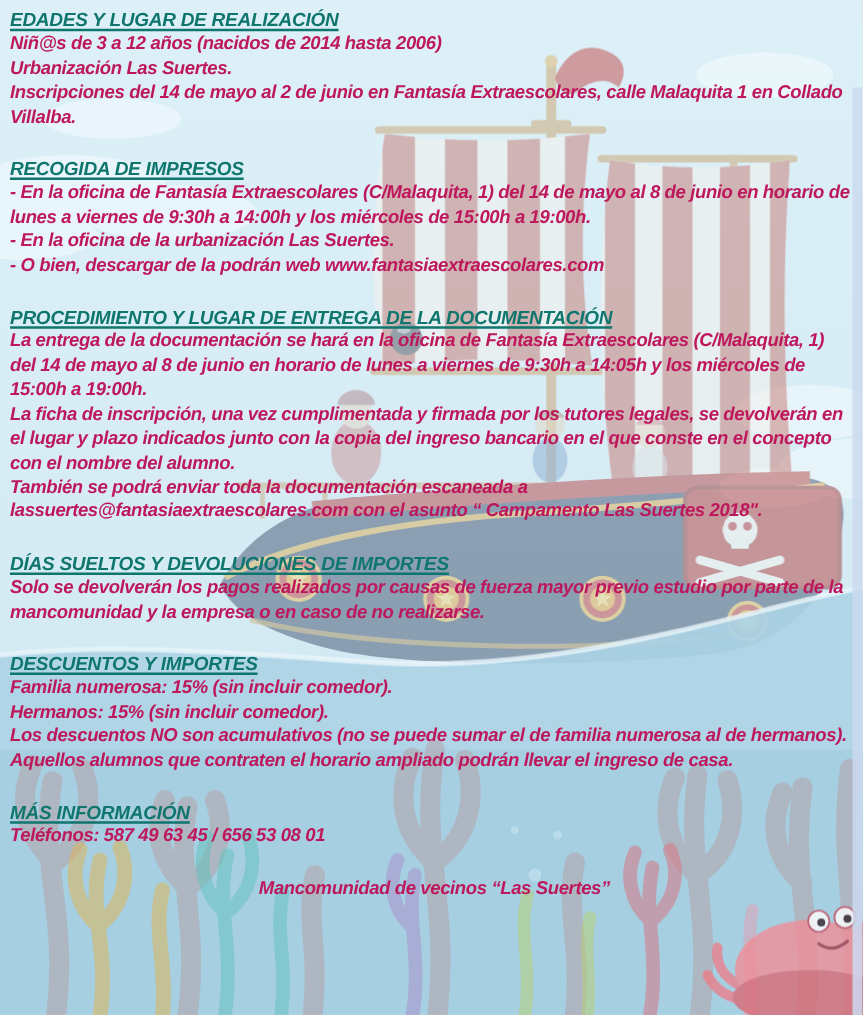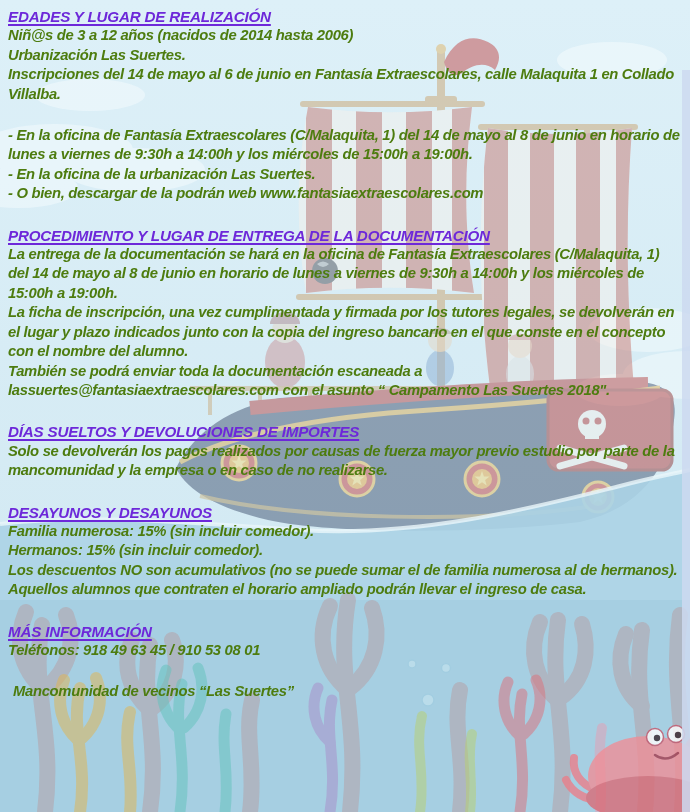--- a/index.html
+++ b/index.html
@@ -5,25 +5,25 @@
   html,body{margin:0;padding:0;}
   body{width:690px;height:812px;overflow:hidden;background:#d8ecf5;}
   .stage{position:relative;width:690px;height:812px;overflow:hidden;
          font-family:"Liberation Sans","DejaVu Sans",sans-serif;}
   .bg{position:absolute;inset:0;z-index:0;}
   .content{position:relative;z-index:1;padding:7px 8px 0 8px;box-sizing:border-box;
            width:690px;height:812px;}
   .section{margin:0 0 22px 0;}
   .section:last-child{margin-bottom:0;}
   .heading{margin:0;font-size:15.2px;line-height:19.4px;font-weight:bold;font-style:italic;
-           color:#6d28d9;text-decoration:underline;text-decoration-thickness:1.6px;
+           color:#0f766e;text-decoration:underline;text-decoration-thickness:1.6px;
            text-underline-offset:2px;letter-spacing:-0.2px;}
   .para{margin:0;font-size:14.8px;line-height:19.4px;font-weight:bold;font-style:italic;
-        color:#4d7c0f;letter-spacing:-0.3px;}
-  .indent{margin-left:5px;}
+        color:#be185d;letter-spacing:-0.3px;}
+  .indent{margin-left:5px;text-align:center;}
 </style>
 </head>
 <body>
 
 <div class="stage">
 
   <svg class="bg" viewBox="0 0 690 812" aria-hidden="true">
     <defs>
       <linearGradient id="sky" x1="0" y1="0" x2="0" y2="1">
         <stop offset="0" stop-color="#ddf0f8"></stop>
@@ -233,52 +233,53 @@
 
     <rect x="682" y="70" width="8" height="742" fill="#cdd9f0" opacity="0.85"></rect>
   </svg>
 
   <div class="content">
 
     <div class="section">
       <h2 class="heading">EDADES Y LUGAR DE REALIZACIÓN</h2>
       <p class="para">Niñ@s de 3 a 12 años (nacidos de 2014 hasta 2006)</p>
       <p class="para">Urbanización Las Suertes.</p>
-      <p class="para">Inscripciones del 14 de mayo al 6 de junio en Fantasía Extraescolares, calle Malaquita 1 en Collado Villalba.</p>
-    </div>
-
-    <div class="section">
+      <p class="para">Inscripciones del 14 de mayo al 2 de junio en Fantasía Extraescolares, calle Malaquita 1 en Collado Villalba.</p>
+    </div>
+
+    <div class="section">
+      <h2 class="heading">RECOGIDA DE IMPRESOS</h2>
       <p class="para">- En la oficina de Fantasía Extraescolares (C/Malaquita, 1) del 14 de mayo al 8 de junio en horario de lunes a viernes de 9:30h a 14:00h y los miércoles de 15:00h a 19:00h.</p>
       <p class="para">- En la oficina de la urbanización Las Suertes.</p>
       <p class="para">- O bien, descargar de la podrán web www.fantasiaextraescolares.com</p>
     </div>
 
     <div class="section">
       <h2 class="heading">PROCEDIMIENTO Y LUGAR DE ENTREGA DE LA DOCUMENTACIÓN</h2>
-      <p class="para">La entrega de la documentación se hará en la oficina de Fantasía Extraescolares (C/Malaquita, 1) del 14 de mayo al 8 de junio en horario de lunes a viernes de 9:30h a 14:00h y los miércoles de 15:00h a 19:00h.</p>
+      <p class="para">La entrega de la documentación se hará en la oficina de Fantasía Extraescolares (C/Malaquita, 1) del 14 de mayo al 8 de junio en horario de lunes a viernes de 9:30h a 14:05h y los miércoles de 15:00h a 19:00h.</p>
       <p class="para">La ficha de inscripción, una vez cumplimentada y firmada por los tutores legales, se devolverán en el lugar y plazo indicados junto con la copia del ingreso bancario en el que conste en el concepto con el nombre del alumno.</p>
       <p class="para">También se podrá enviar toda la documentación escaneada a lassuertes@fantasiaextraescolares.com con el asunto “ Campamento Las Suertes 2018".</p>
     </div>
 
     <div class="section">
       <h2 class="heading">DÍAS SUELTOS Y DEVOLUCIONES DE IMPORTES</h2>
       <p class="para">Solo se devolverán los pagos realizados por causas de fuerza mayor previo estudio por parte de la mancomunidad y la empresa o en caso de no realizarse.</p>
     </div>
 
     <div class="section">
-      <h2 class="heading">DESAYUNOS Y DESAYUNOS</h2>
+      <h2 class="heading">DESCUENTOS Y IMPORTES</h2>
       <p class="para">Familia numerosa: 15% (sin incluir comedor).</p>
       <p class="para">Hermanos: 15% (sin incluir comedor).</p>
       <p class="para">Los descuentos NO son acumulativos (no se puede sumar el de familia numerosa al de hermanos).</p>
       <p class="para">Aquellos alumnos que contraten el horario ampliado podrán llevar el ingreso de casa.</p>
     </div>
 
     <div class="section">
       <h2 class="heading">MÁS INFORMACIÓN</h2>
-      <p class="para">Teléfonos: 918 49 63 45 / 910 53 08 01</p>
+      <p class="para">Teléfonos: 587 49 63 45 / 656 53 08 01</p>
     </div>
 
     <div class="section">
       <p class="para indent">Mancomunidad de vecinos “Las Suertes”</p>
     </div>
 
   </div>
 </div>
 
 </body></html>

